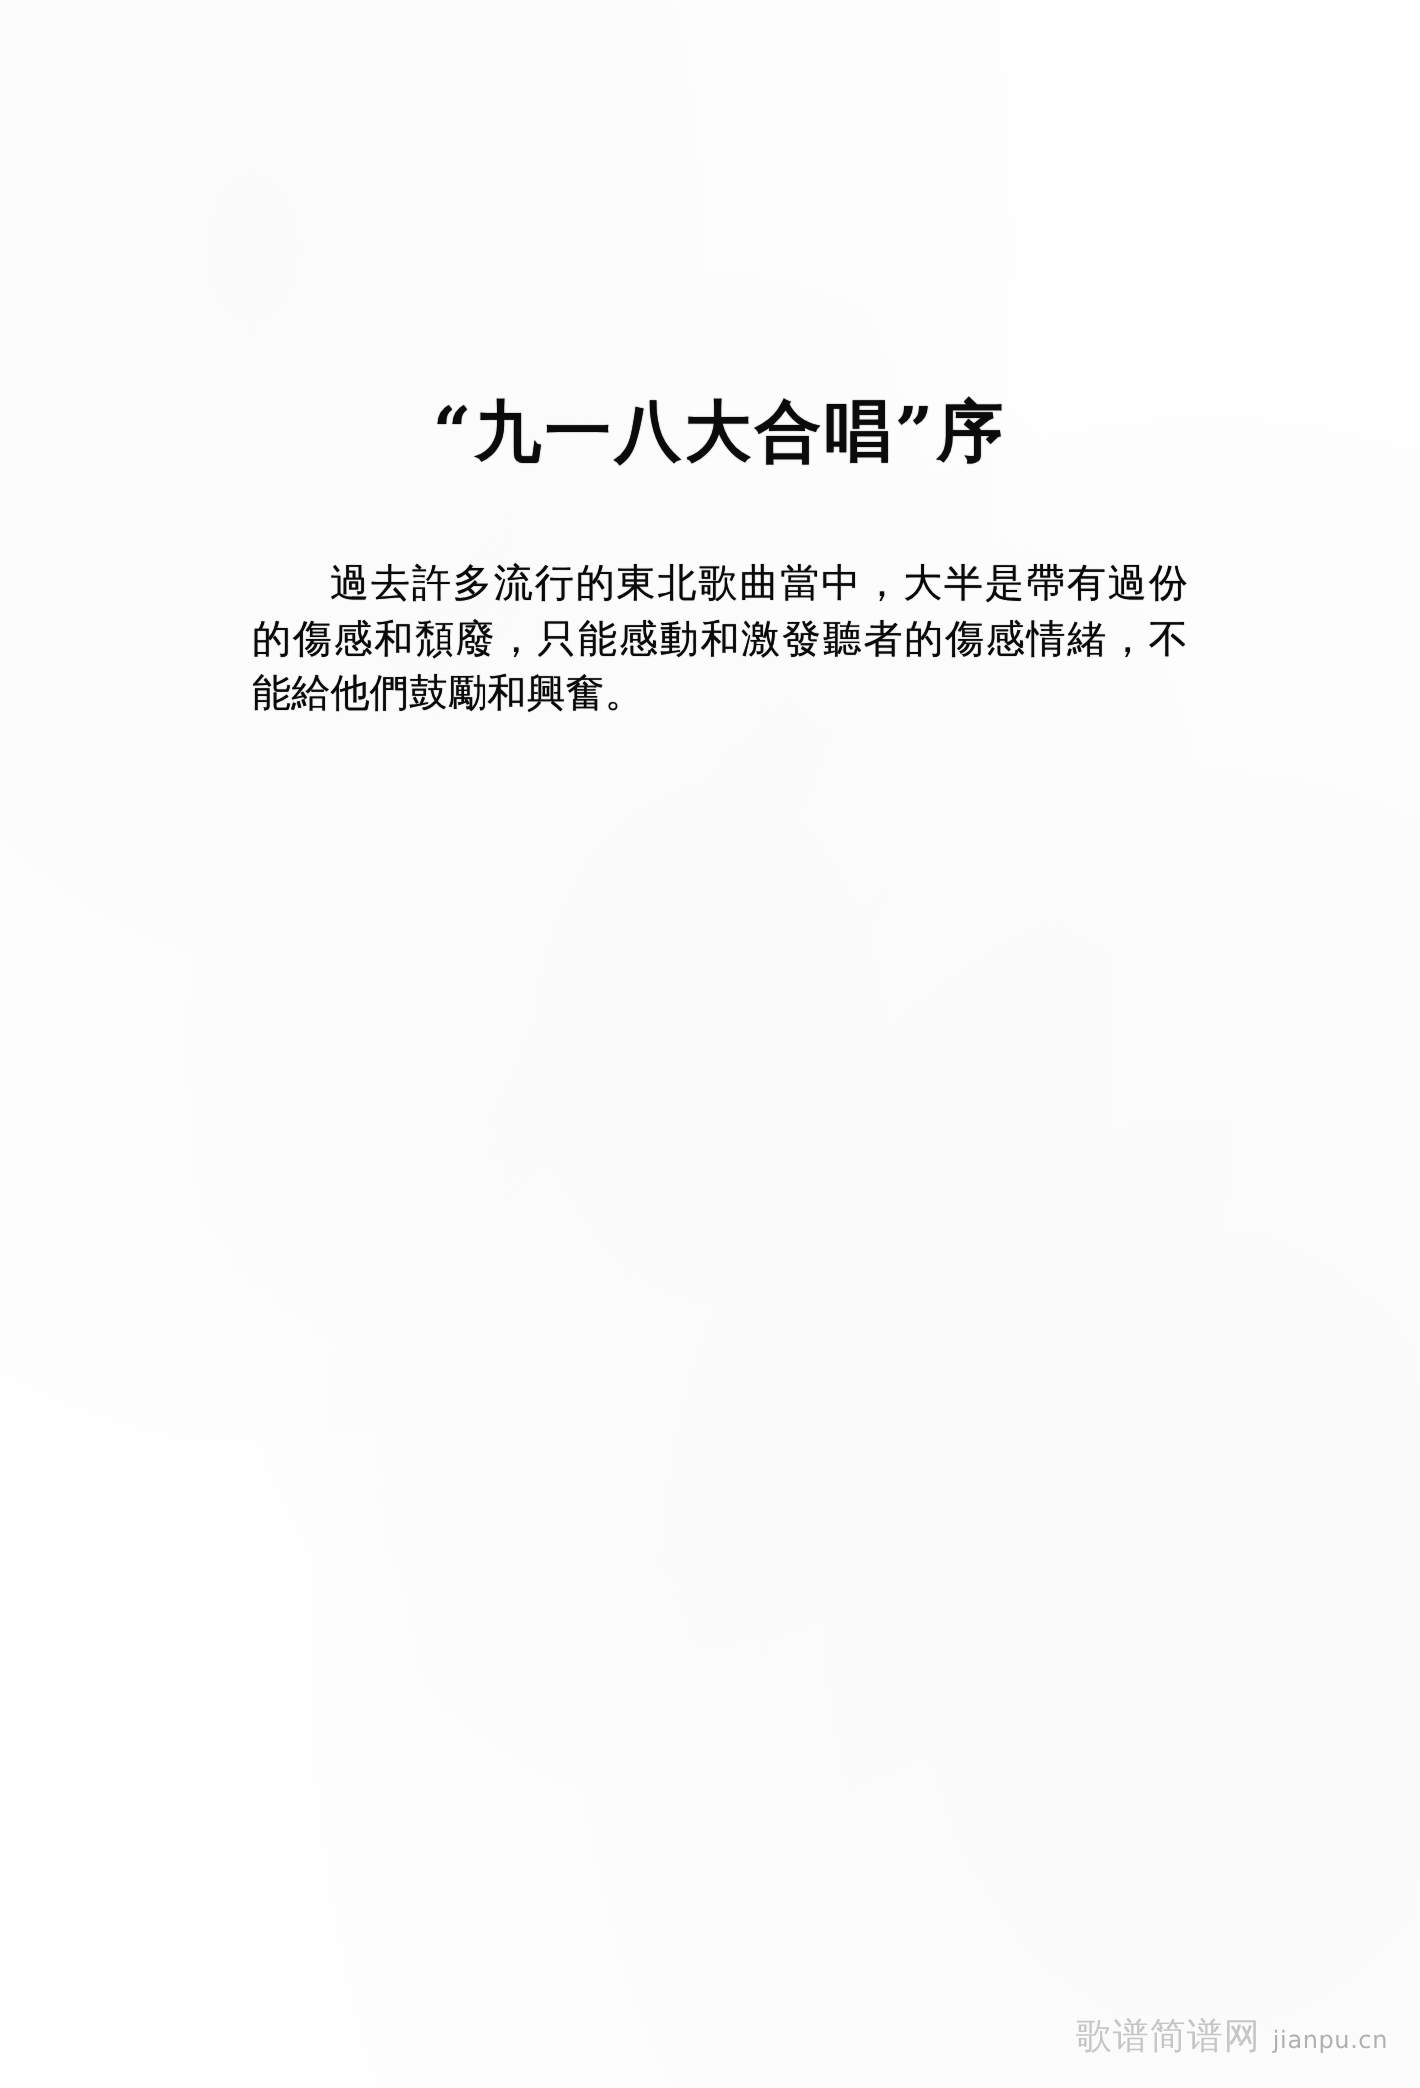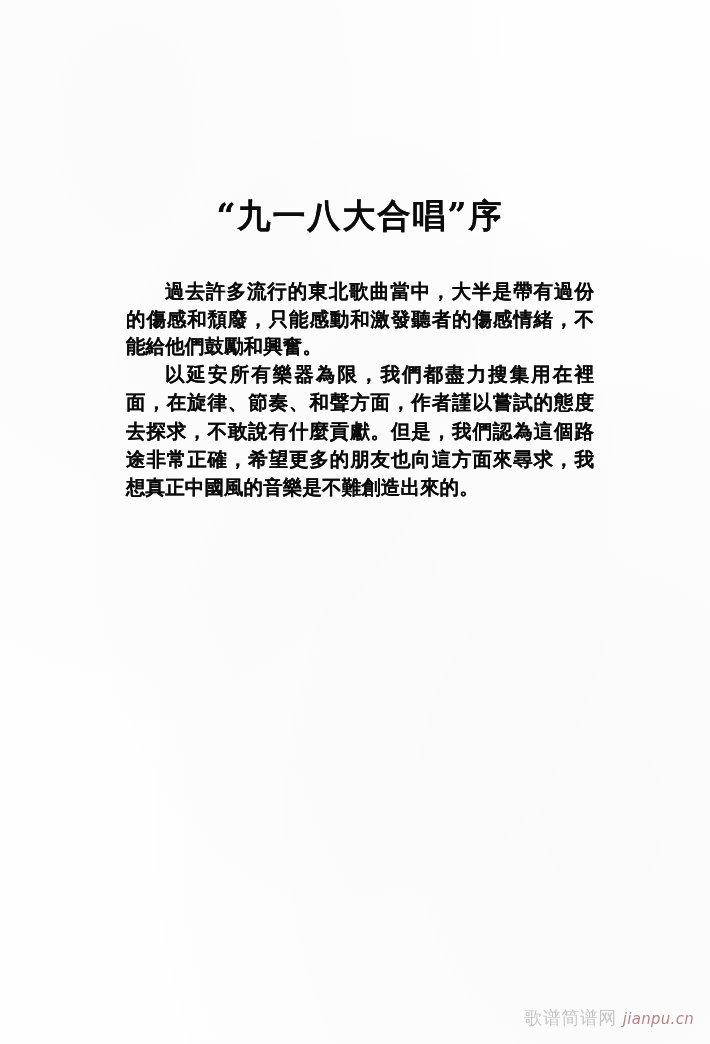--- a/index.html
+++ b/index.html
@@ -62,21 +62,21 @@
     top: 278px;
     left: 0;
     width: 468px;
   }
 
   .para {
     margin: 0;
     padding: 0;
     text-indent: 2em;
     font-family: "DejaVu Serif", "Liberation Serif", serif;
-    font-weight: 700;
+    font-weight: 400;
     font-size: 19.5px;
     line-height: 27.6px;
     color: #090909;
     text-align: justify;
     text-justify: inter-character;
     letter-spacing: 0.1px;
     word-break: break-all;
     text-shadow: 0 0 0.5px rgba(0,0,0,0.8);
   }
 
@@ -104,38 +104,36 @@
     pointer-events: none;
   }
   .watermark .wm-cn {
     font-family: "DejaVu Sans", "Liberation Sans", sans-serif;
     font-size: 18px;
     color: #9a9a9a;
     letter-spacing: 0.5px;
   }
   .watermark .wm-url {
     font-family: "DejaVu Sans", "Liberation Sans", sans-serif;
-    font-size: 15px;
-    color: #7f1d1d;
+    font-size: 12px;
+    color: #737373;
     letter-spacing: 0.3px;
-    font-style: italic;
   }
 </style>
 </head>
 <body>
 
 <div class="page">
 
   <div class="content">
 
     <h1 class="doc-title">“九一八大合唱”序</h1>
 
     <div class="body-text">
       <p class="para">過去許多流行的東北歌曲當中，大半是帶有過份的傷感和頹廢，只能感動和激發聽者的傷感情緒，不能給他們鼓勵和興奮。</p>
-      <p class="para para-last">以延安所有樂器為限，我們都盡力搜集用在裡面，在旋律、節奏、和聲方面，作者謹以嘗試的態度去探求，不敢說有什麼貢獻。但是，我們認為這個路途非常正確，希望更多的朋友也向這方面來尋求，我想真正中國風的音樂是不難創造出來的。</p>
     </div>
 
   </div>
 
   <div class="watermark">
     <span class="wm-cn">歌谱简谱网</span>
     <span class="wm-url">jianpu.cn</span>
   </div>
 
 </div>

